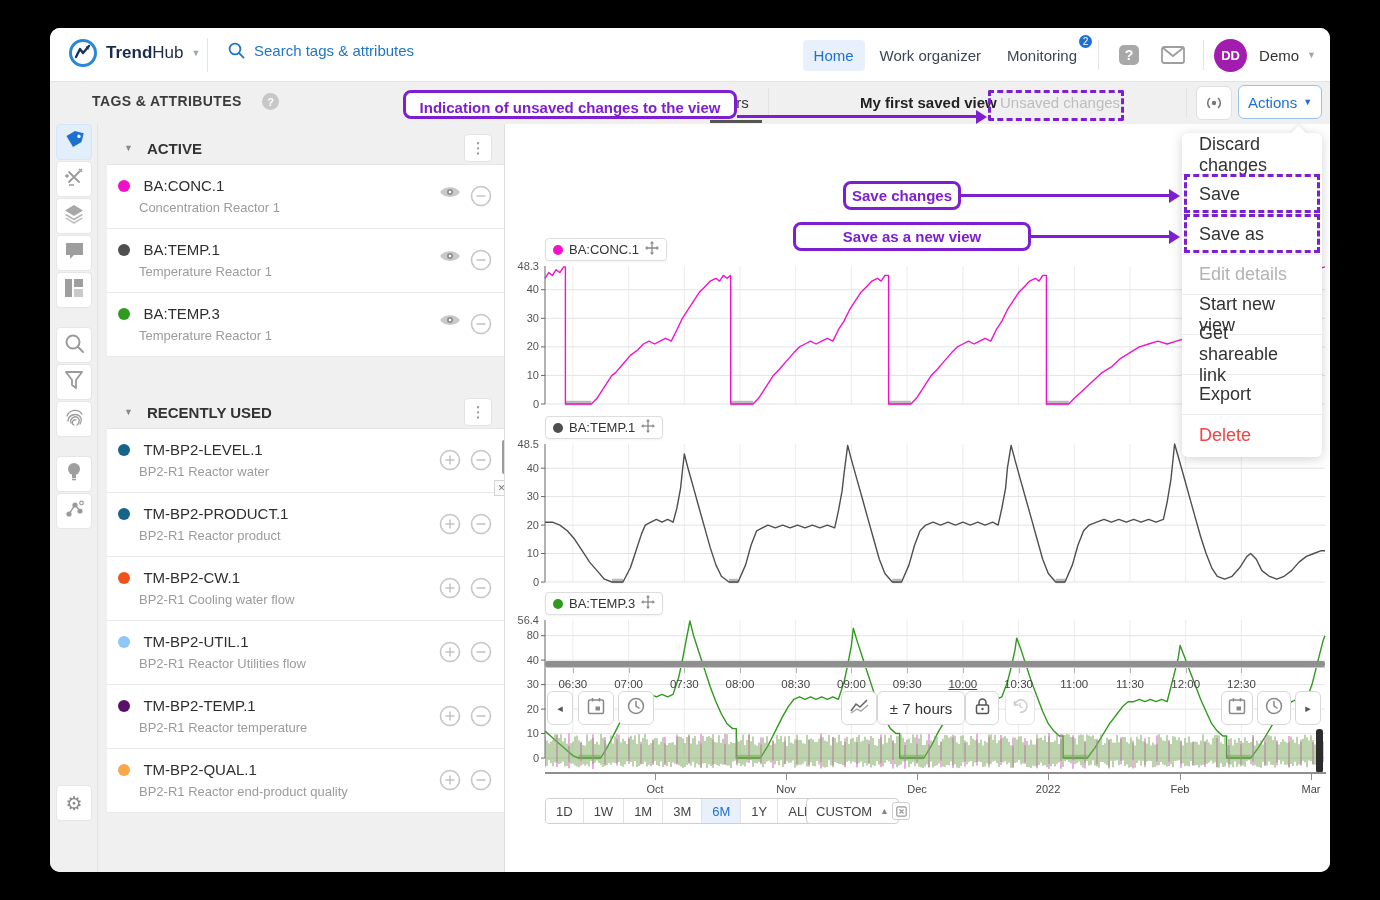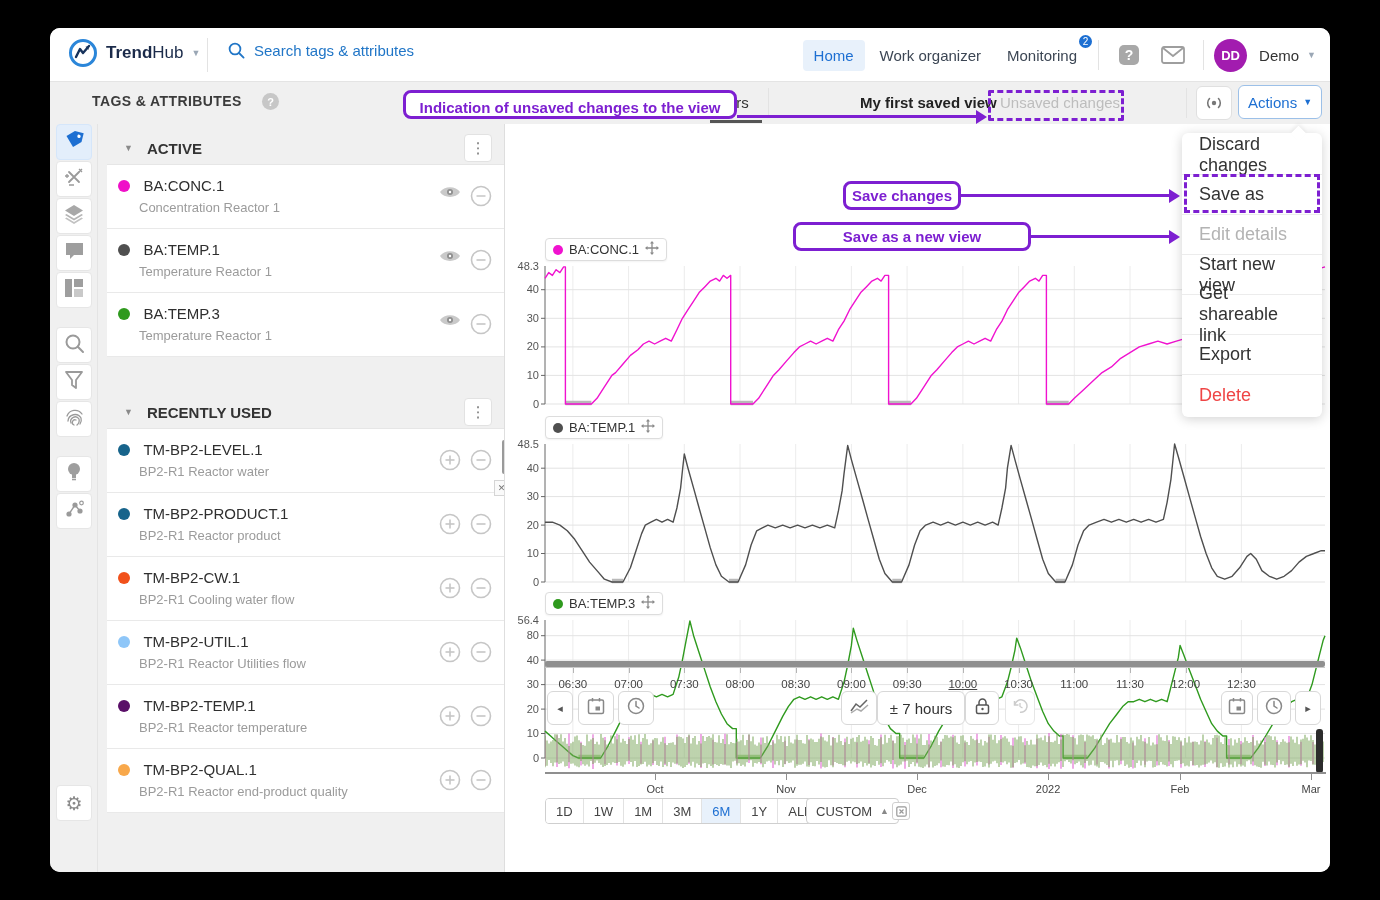--- a/index.html
+++ b/index.html
@@ -705,20 +705,21 @@
       <svg width="11" height="11" viewBox="0 0 11 11">
         <rect x="0.8" y="0.8" width="9.4" height="9.4" rx="1.5" fill="none" stroke="#999" stroke-width="1.2"></rect>
         <path d="M3.5,3.5 L7.5,7.5 M7.5,3.5 L3.5,7.5" stroke="#999" stroke-width="1.2"></path>
       </svg>
     </div>
   </div>
 
   <div id="menu-caret"></div>
   <div id="menu">
       <div class="mitem">Discard changes</div>
+      <div class="mitem dashed">Save</div>
       <div class="mitem dashed">Save as</div>
       <div class="mitem disabled">Edit details</div>
       <div class="mitem">Start new view</div>
       <div class="mitem">Get shareable link</div>
       <div class="mitem">Export</div>
       <div class="mitem danger">Delete</div>
     </div>
 
   <div class="anno" style="left:353px; top:62px; width:334px; height:29px;align-items:flex-end;">
       <span>Indication of unsaved changes to the view</span>

